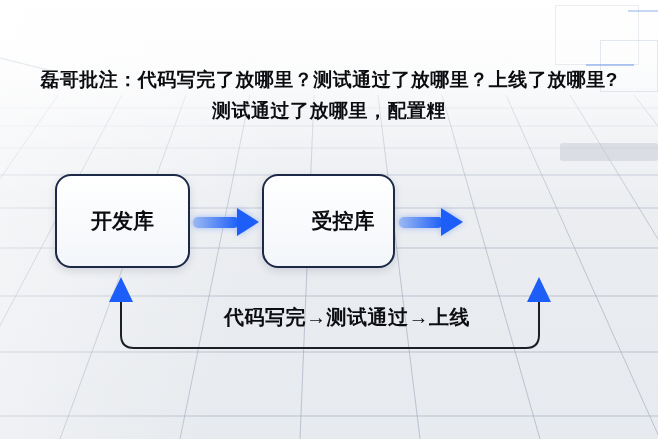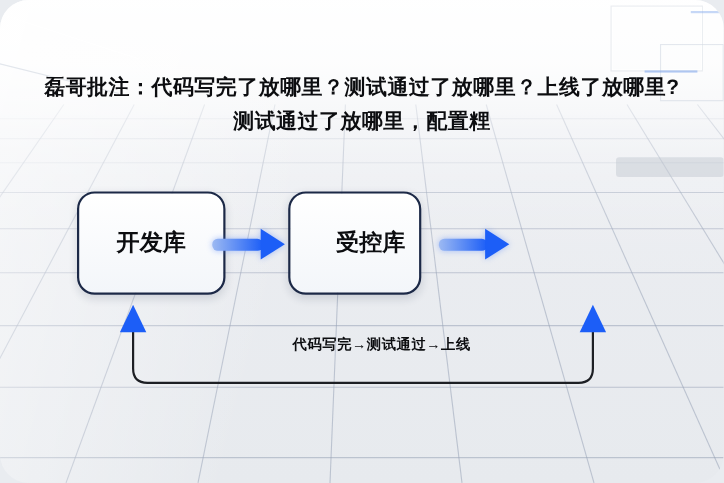--- a/index.html
+++ b/index.html
@@ -13,21 +13,20 @@
   }
   *{margin:0;padding:0;box-sizing:border-box;}
   html,body{width:658px;height:439px;overflow:hidden;}
   body{
     font-family:"Liberation Sans","DejaVu Sans",sans-serif;
     background:var(--background);
   }
   .canvas{
     position:relative;width:658px;height:439px;overflow:hidden;
     background:linear-gradient(180deg,#f4f6f8 0%,#ebedf1 35%,#e7eaee 100%);
-    border-radius:26px;
   }
   
   .floor{position:absolute;left:0;top:0;width:658px;height:439px;}
   .floor line{stroke:rgba(152,163,183,.55);stroke-width:1;}
   .floor .faint line{stroke:rgba(160,170,190,.30);}
   
   .haze{
     position:absolute;left:0;top:0;width:658px;height:439px;pointer-events:none;
     background:
       linear-gradient(105deg,rgba(255,255,255,.55) 0%,rgba(255,255,255,0) 42%),
@@ -50,22 +49,22 @@
   }
   
   .node{
     position:absolute;top:174px;height:94px;
     background:linear-gradient(180deg,var(--box-fill) 0%,#f3f6fa 100%);
     border:2.5px solid var(--box-border);border-radius:16px;
     box-shadow:0 3px 8px rgba(30,42,70,.14);
     display:flex;flex-direction:column;align-items:center;justify-content:center;
     color:var(--text-color);font-weight:700;text-align:center;
   }
-  .node-1{left:70px;width:135px;}
-  .node-2{left:262px;width:121px;padding-left:29px;}
+  .node-1{left:55px;width:135px;}
+  .node-2{left:262px;width:133px;padding-left:29px;}
   .node-3{left:470px;width:135px;}
   .node .title{font-size:21px;line-height:28px;}
   .node .subtitle{font-size:19px;line-height:26px;}
   
   .harrow{position:absolute;top:0;left:0;filter:drop-shadow(0 0 3px rgba(70,125,250,.45));}
   .harrow .shaft{
     position:absolute;height:11px;border-radius:5px;
     background:linear-gradient(90deg,var(--arrow-grad-start) 0%,var(--accent-blue) 100%);
   }
   .harrow .head{
@@ -76,21 +75,21 @@
   .harrow-1 .shaft{left:193px;top:217px;width:46px;}
   .harrow-1 .head{left:237px;top:208px;}
   .harrow-2 .shaft{left:399px;top:217px;width:44px;}
   .harrow-2 .head{left:441px;top:208px;}
   
   .feedback{position:absolute;left:0;top:0;width:658px;height:439px;}
   .fb-line{fill:none;stroke:var(--line-color);stroke-width:2;stroke-linecap:round;}
   .fb-arrow{fill:var(--accent-blue);}
   .feedback-label{
     position:absolute;top:304px;left:50%;transform:translateX(-50%);margin-left:18px;
-    font-weight:700;font-size:13px;color:var(--text-color);white-space:nowrap;letter-spacing:.5px;
+    font-weight:700;font-size:20px;color:var(--text-color);white-space:nowrap;letter-spacing:.5px;
   }
 </style>
 </head>
 <body>
 
 <div class="canvas">
 
   <svg class="floor" viewBox="0 0 658 439">
     <g class="faint">
       <line x1="0" y1="108" x2="658" y2="108"></line>

